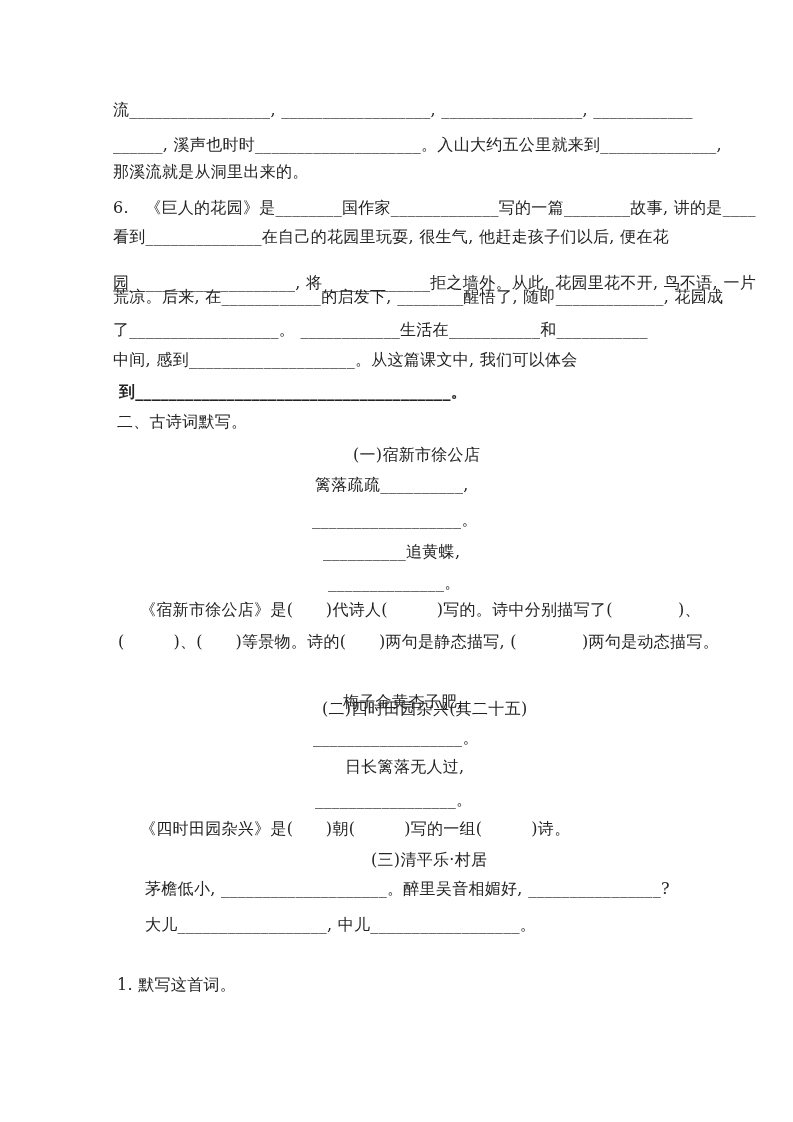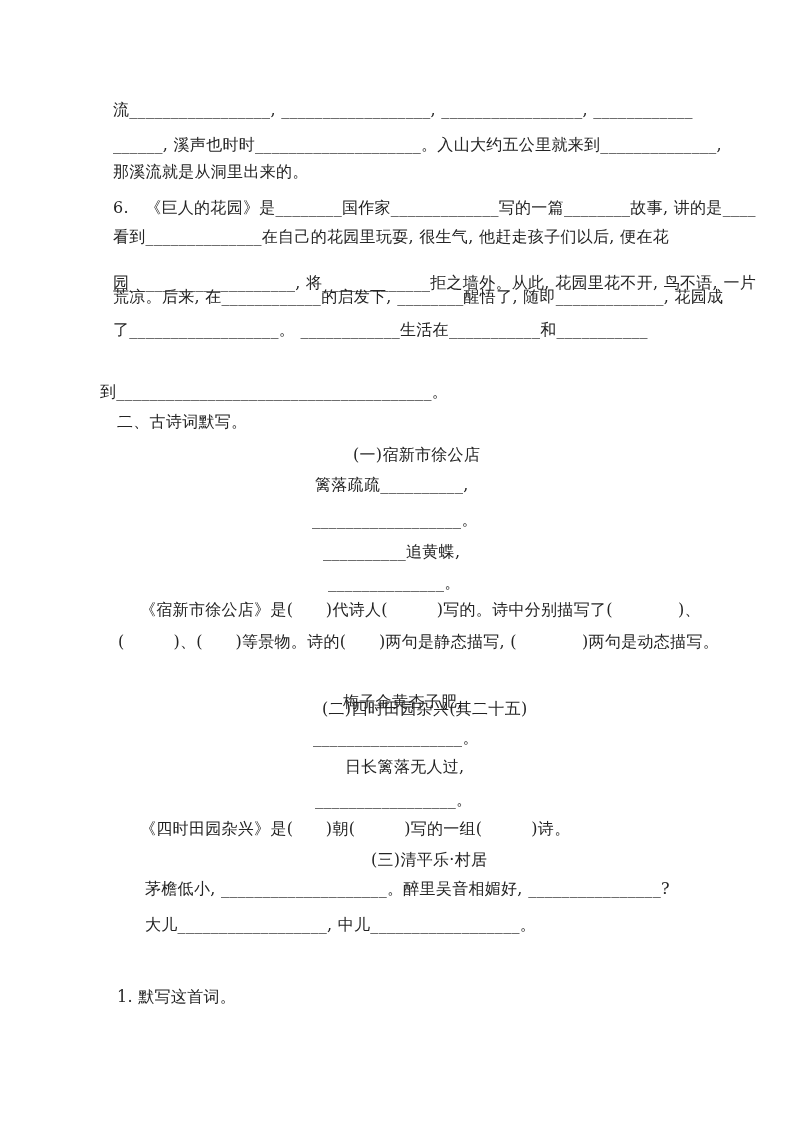--- a/index.html
+++ b/index.html
@@ -31,21 +31,22 @@
 
   <div class="ln" style="left:113px; top:99px;">流_________________, __________________, _________________, ____________</div>
   <div class="ln" style="left:113px; top:134px;">______, 溪声也时时____________________。入山大约五公里就来到______________,</div>
   <div class="ln" style="left:113px; top:161px;">那溪流就是从洞里出来的。</div>
 
   <div class="ln" style="left:113px; top:197px;">6.　《巨人的花园》是________国作家_____________写的一篇________故事, 讲的是____</div>
   <div class="ln" style="left:113px; top:226px;">看到______________在自己的花园里玩耍, 很生气, 他赶走孩子们以后, 便在花</div>
   <div class="ln" style="left:113px; top:256px;margin-top:16px;">园____________________, 将_____________拒之墙外。从此, 花园里花不开, 鸟不语, 一片</div>
   <div class="ln" style="left:113px; top:286px;">荒凉。后来, 在____________的启发下, ________醒悟了, 随即_____________, 花园成</div>
   <div class="ln" style="left:113px; top:319px;">了__________________。 ____________生活在___________和___________</div>
-  <div class="ln" style="left:100px; top:381px;">到______________________________________。</div>
+  <div class="ln" style="left:113px; top:349px;">中间, 感到____________________。从这篇课文中, 我们可以体会</div>
+  <div class="ln" style="left:119px; top:381px;font-weight:bold;">到______________________________________。</div>
 
   <div class="ln" style="left:117px; top:411px;">二、古诗词默写。</div>
 
   <div class="ln" style="left:353px; top:444px;">(一)宿新市徐公店</div>
   <div class="ln" style="left:315px; top:474px;">篱落疏疏__________,</div>
   <div class="ln" style="left:312px; top:509px;">__________________。</div>
   <div class="ln" style="left:323px; top:541px;">__________追黄蝶,</div>
   <div class="ln" style="left:328px; top:572px;">______________。</div>
   <div class="ln" style="left:140px; top:599px;">《宿新市徐公店》是(　　)代诗人(　　　)写的。诗中分别描写了(　　　　)、</div>
   <div class="ln" style="left:118px; top:631px;">(　　　)、(　　)等景物。诗的(　　)两句是静态描写, (　　　　)两句是动态描写。</div>
@@ -53,15 +54,15 @@
   <div class="ln" style="left:322px; top:662px;margin-top:36px;">(二)四时田园杂兴(其二十五)</div>
   <div class="ln" style="left:343px; top:691px;">梅子金黄杏子肥,</div>
   <div class="ln" style="left:313px; top:727px;">__________________。</div>
   <div class="ln" style="left:345px; top:756px;">日长篱落无人过,</div>
   <div class="ln" style="left:315px; top:789px;">_________________。</div>
   <div class="ln" style="left:140px; top:818px;">《四时田园杂兴》是(　　)朝(　　　)写的一组(　　　)诗。</div>
 
   <div class="ln" style="left:327px; top:849px;margin-left:44px;">(三)清平乐·村居</div>
   <div class="ln" style="left:145px; top:878px;">茅檐低小, ____________________。醉里吴音相媚好, ________________?</div>
   <div class="ln" style="left:145px; top:914px;">大儿__________________, 中儿__________________。</div>
-  <div class="ln" style="left:117px; top:974px;margin-top:12px;">1. 默写这首词。</div>
+  <div class="ln" style="left:117px; top:974px;">1. 默写这首词。</div>
 
 </div>
 
 </body></html>

